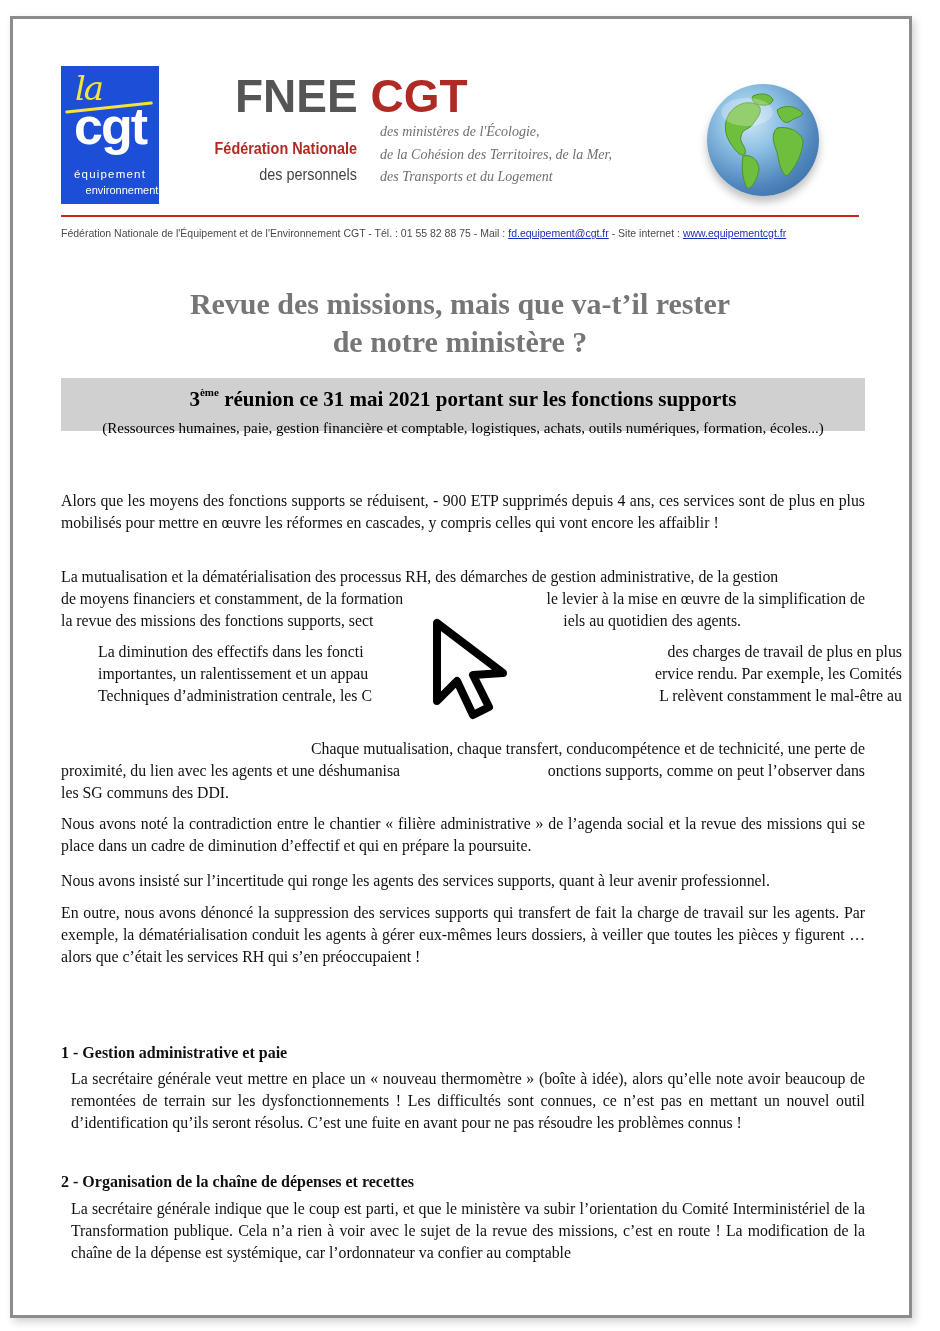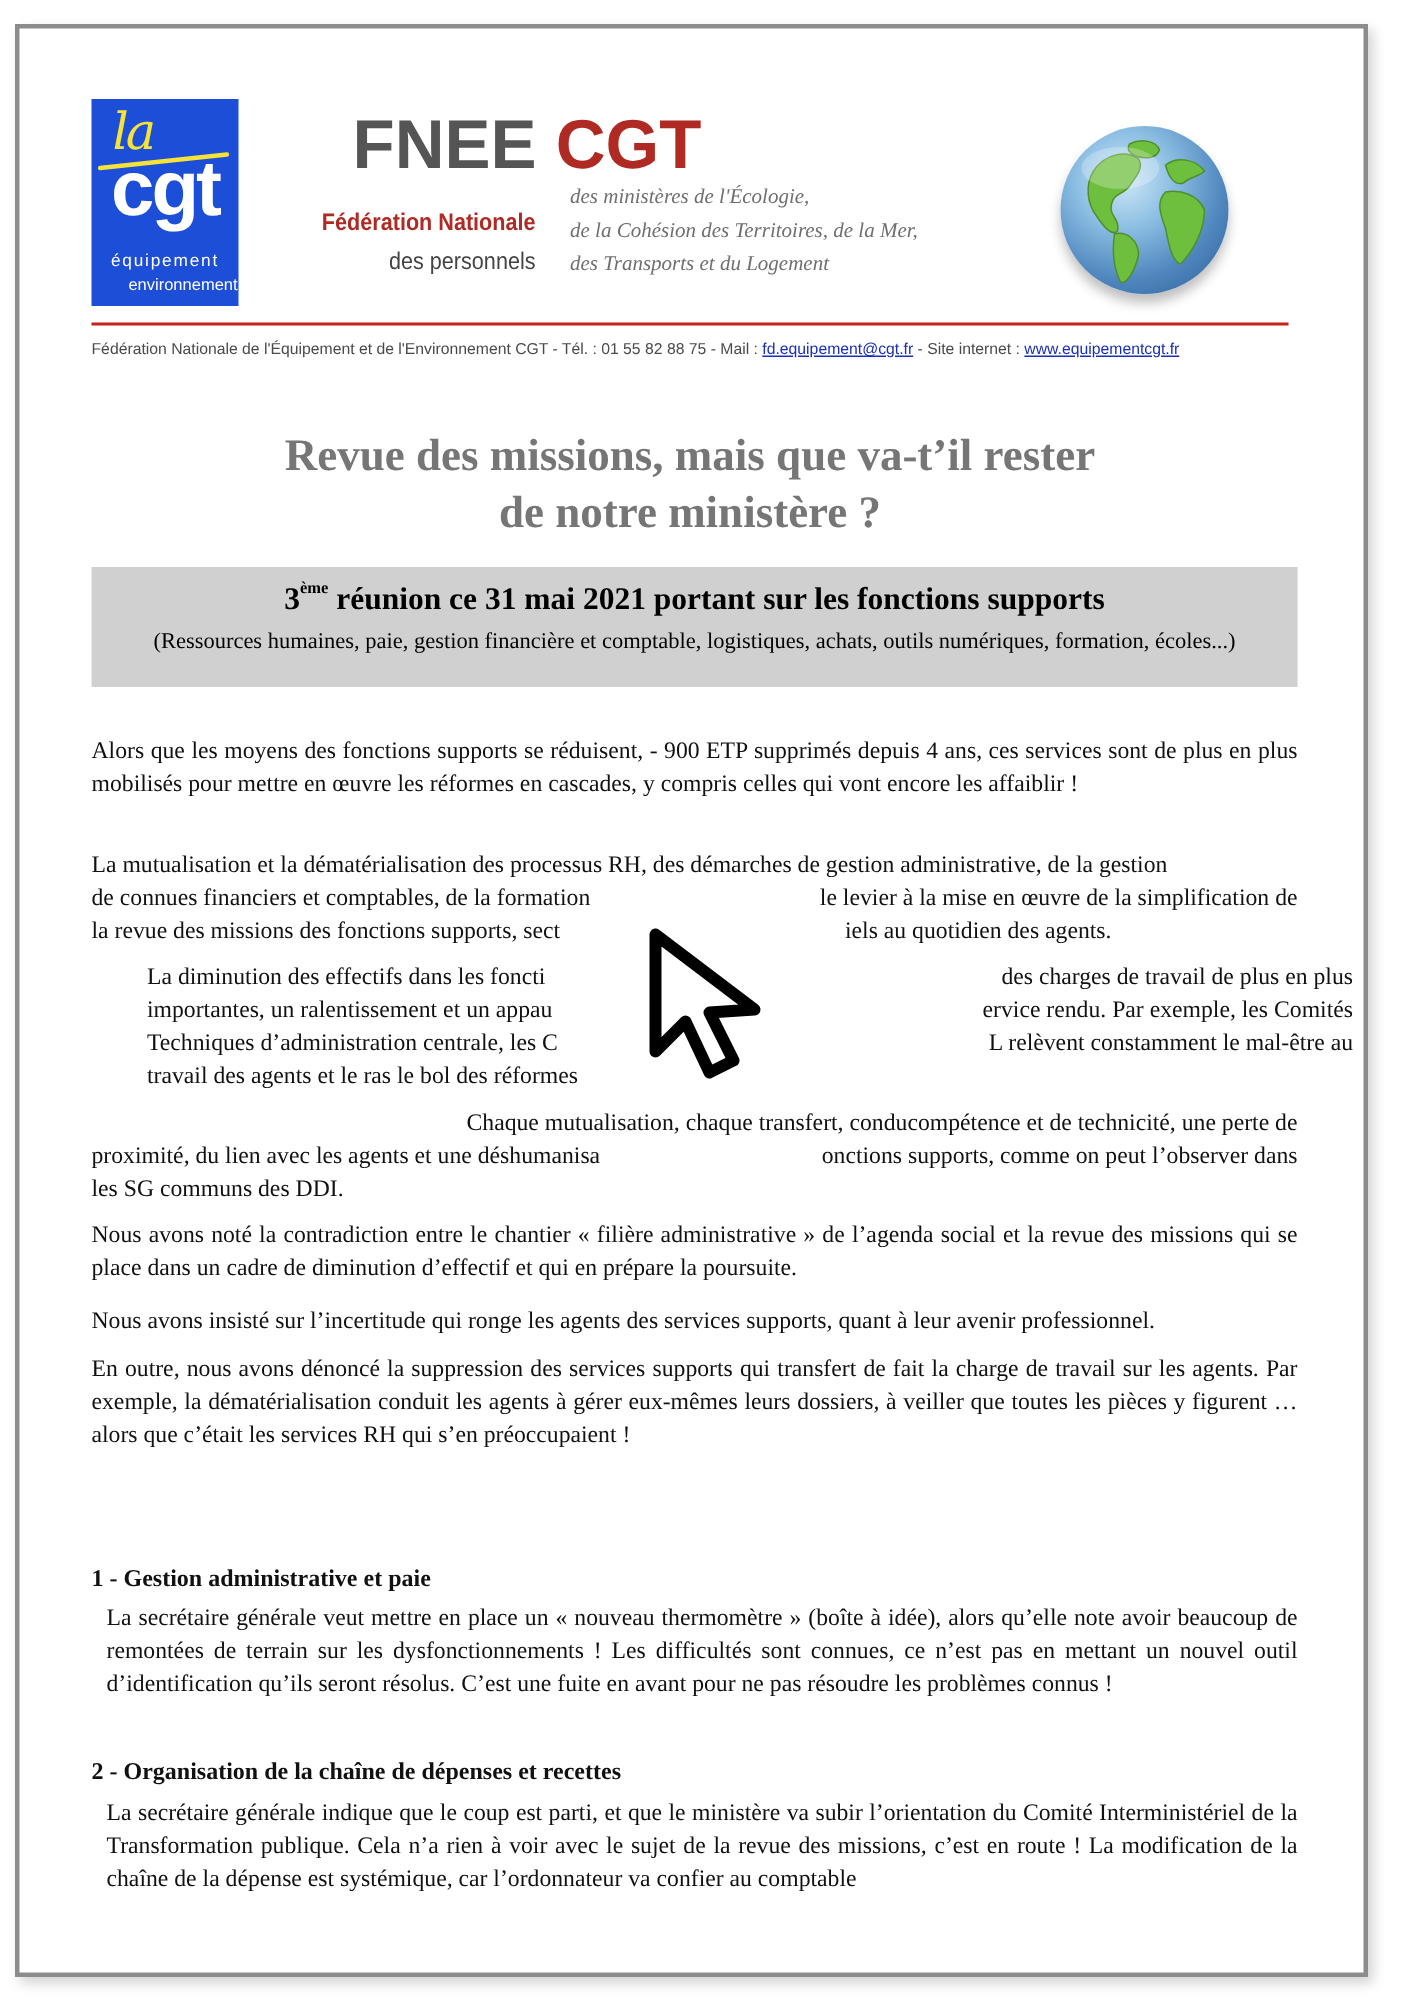--- a/index.html
+++ b/index.html
@@ -35,21 +35,21 @@
     overflow:hidden; }
   .globe svg { position:absolute; left:0; top:0; }
 
   .red-rule { left:48px; top:196px; width:798px; height:2px; background:#c8221d; }
   .contact { left:48px; top:208px; font-family:"Liberation Sans", sans-serif; font-size:10.5px; color:#4a4a4a; white-space:nowrap; }
   .contact a { color:#1a2fb8; text-decoration:underline; }
 
   
   .title { left:48px; top:266px; width:798px; text-align:center; font-family:"Liberation Serif", serif; font-weight:bold; font-size:30px; color:#767676; line-height:38px; }
 
-  .banner { left:48px; top:359px; width:804px; height:80px; background:#d0d0d0; }
+  .banner { left:48px; top:359px; width:804px; height:53px; background:#d0d0d0; }
   .banner-title { position:absolute; left:0; top:9px; width:804px; text-align:center; font-weight:bold; font-size:21px; color:#000; }
   .banner-title sup { font-size:11px; vertical-align:top; position:relative; top:-1px; }
   .banner-sub { position:absolute; left:0; top:42px; width:804px; text-align:center; font-size:15px; color:#000; }
 
   
   .para { position:absolute; left:48px; width:804px; font-size:15.8px; line-height:22px; color:#111111; text-align:justify; text-align-last:left; }
   .para.indent { left:58px; width:794px; }
   .h2 { position:absolute; left:48px; font-weight:bold; font-size:19px; color:#6a6a6a; }
   .h3 { position:absolute; left:48px; font-weight:bold; font-size:16px; color:#111; }
 
@@ -108,21 +108,21 @@
   <div class="abs banner">
     <div class="banner-title"><span>3</span><sup>ème</sup><span> réunion ce 31 mai 2021 portant sur les fonctions supports</span></div>
     <div class="banner-sub">(Ressources humaines, paie, gestion financière et comptable, logistiques, achats, outils numériques, formation, écoles...)</div>
   </div>
 
   <div class="para" style="top:471px;">Alors que les moyens des fonctions supports se réduisent, - 900 ETP supprimés depuis 4 ans, ces services sont de plus en plus mobilisés pour mettre en œuvre les réformes en cascades, y compris celles qui vont encore les affaiblir !</div>
 
   <div class="para" style="top:547px; text-align:justify;">
     <div style="white-space:nowrap;">La mutualisation et la dématérialisation des processus RH, des démarches de gestion administrative, de la gestion</div>
     <div style="display:flex; justify-content:space-between;">
-        <span>de connues financiers et comptables, de la formation</span>
+        <span>de moyens financiers et constamment, de la formation</span>
         <span>le levier à la mise en œuvre de la simplification de</span>
       </div>
     <div style="display:flex; justify-content:space-between;">
         <span>la revue des missions des fonctions supports, sect</span>
         <span style="margin-right:124px;">iels au quotidien des agents.</span>
       </div>
   </div>
 
   <div class="para" style="top:622px;margin-left:37px;">
     <div style="display:flex; justify-content:space-between;">
@@ -130,21 +130,20 @@
         <span>des charges de travail de plus en plus</span>
       </div>
     <div style="display:flex; justify-content:space-between;">
         <span>importantes, un ralentissement et un appau</span>
         <span>ervice rendu. Par exemple, les Comités</span>
       </div>
     <div style="display:flex; justify-content:space-between;">
         <span>Techniques d’administration centrale, les C</span>
         <span>L relèvent constamment le mal-être au</span>
       </div>
-    <div><span>travail des agents et le ras le bol des réformes</span></div>
   </div>
 
   <div class="para" style="top:719px;">
     <div style="display:flex; justify-content:flex-end;margin-left:48px;">
         <span>Chaque mutualisation, chaque transfert, condu</span>
         <span>compétence et de technicité, une perte de</span>
       </div>
     <div style="display:flex; justify-content:space-between;">
         <span>proximité, du lien avec les agents et une déshumanisa</span>
         <span>onctions supports, comme on peut l’observer dans</span>

